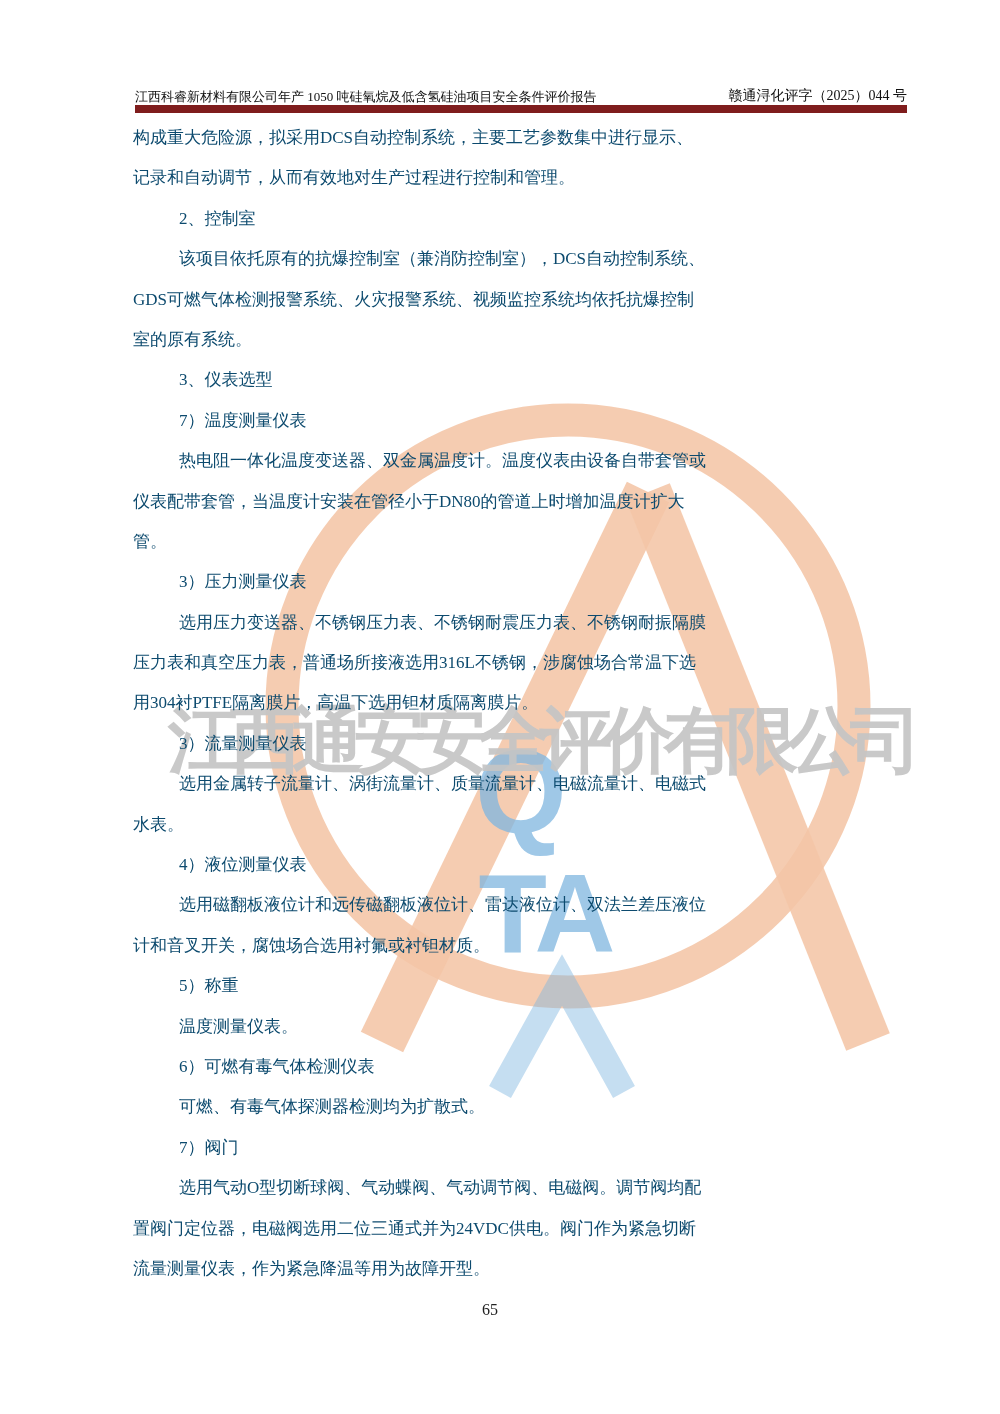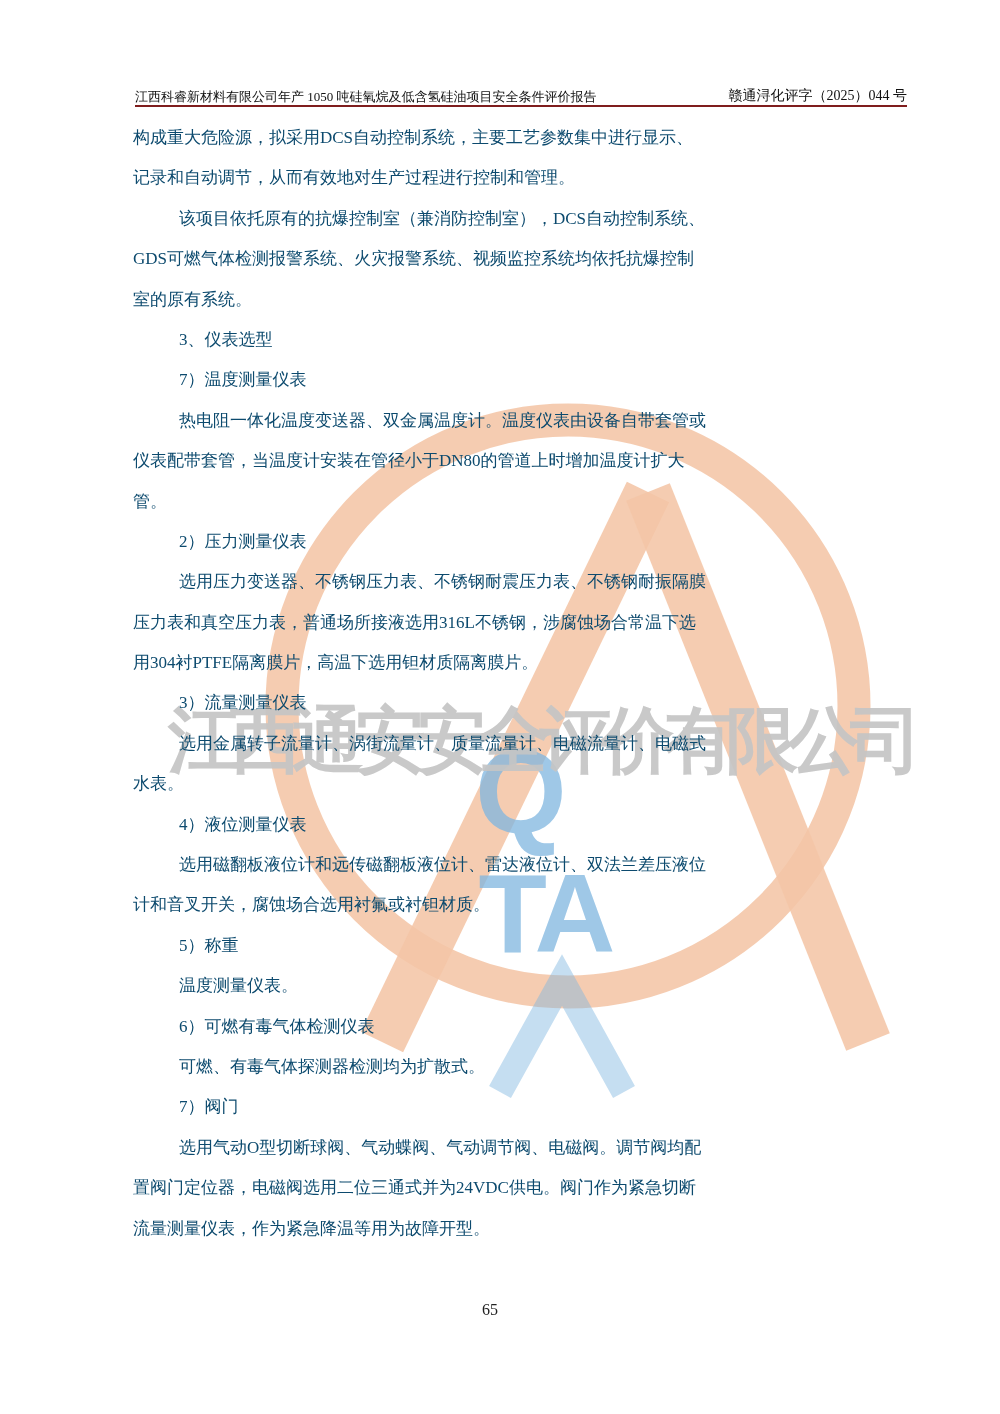--- a/index.html
+++ b/index.html
@@ -25,21 +25,21 @@
     color:#c5c5c5;
     white-space:nowrap;
     opacity:.92;
   }
 
   
   .content{position:absolute;inset:0;z-index:2;}
 
   .header{
     position:absolute;left:135px;top:80px;width:772px;height:25px;
-    border-bottom:2px solid #7f1d1d;
+    border-bottom:8px solid #7f1d1d;
     display:flex;justify-content:space-between;align-items:flex-end;
   }
   .header-left{
     font-size:13px;line-height:1.2;color:#111;
     white-space:nowrap;
   }
   .header-right{
     font-size:14px;font-weight:normal;color:#111;white-space:nowrap;
   }
 
@@ -82,29 +82,30 @@
   <div class="content">
 
     <div class="header">
       <span class="header-left">江西科睿新材料有限公司年产 1050 吨硅氧烷及低含氢硅油项目安全条件评价报告</span>
       <span class="header-right">赣通浔化评字（2025）044 号</span>
     </div>
 
     <div class="body-lines">
         <div class="line">构成重大危险源，拟采用DCS自动控制系统，主要工艺参数集中进行显示、</div>
         <div class="line">记录和自动调节，从而有效地对生产过程进行控制和管理。</div>
+        <div class="line indent">2、控制室</div>
         <div class="line indent">该项目依托原有的抗爆控制室（兼消防控制室），DCS自动控制系统、</div>
         <div class="line">GDS可燃气体检测报警系统、火灾报警系统、视频监控系统均依托抗爆控制</div>
         <div class="line">室的原有系统。</div>
         <div class="line indent">3、仪表选型</div>
         <div class="line indent">7）温度测量仪表</div>
         <div class="line indent">热电阻一体化温度变送器、双金属温度计。温度仪表由设备自带套管或</div>
         <div class="line">仪表配带套管，当温度计安装在管径小于DN80的管道上时增加温度计扩大</div>
         <div class="line">管。</div>
-        <div class="line indent">2）压力测量仪表</div>
+        <div class="line indent">3）压力测量仪表</div>
         <div class="line indent">选用压力变送器、不锈钢压力表、不锈钢耐震压力表、不锈钢耐振隔膜</div>
         <div class="line">压力表和真空压力表，普通场所接液选用316L不锈钢，涉腐蚀场合常温下选</div>
         <div class="line">用304衬PTFE隔离膜片，高温下选用钽材质隔离膜片。</div>
         <div class="line indent">3）流量测量仪表</div>
         <div class="line indent">选用金属转子流量计、涡街流量计、质量流量计、电磁流量计、电磁式</div>
         <div class="line">水表。</div>
         <div class="line indent">4）液位测量仪表</div>
         <div class="line indent">选用磁翻板液位计和远传磁翻板液位计、雷达液位计、双法兰差压液位</div>
         <div class="line">计和音叉开关，腐蚀场合选用衬氟或衬钽材质。</div>
         <div class="line indent">5）称重</div>

